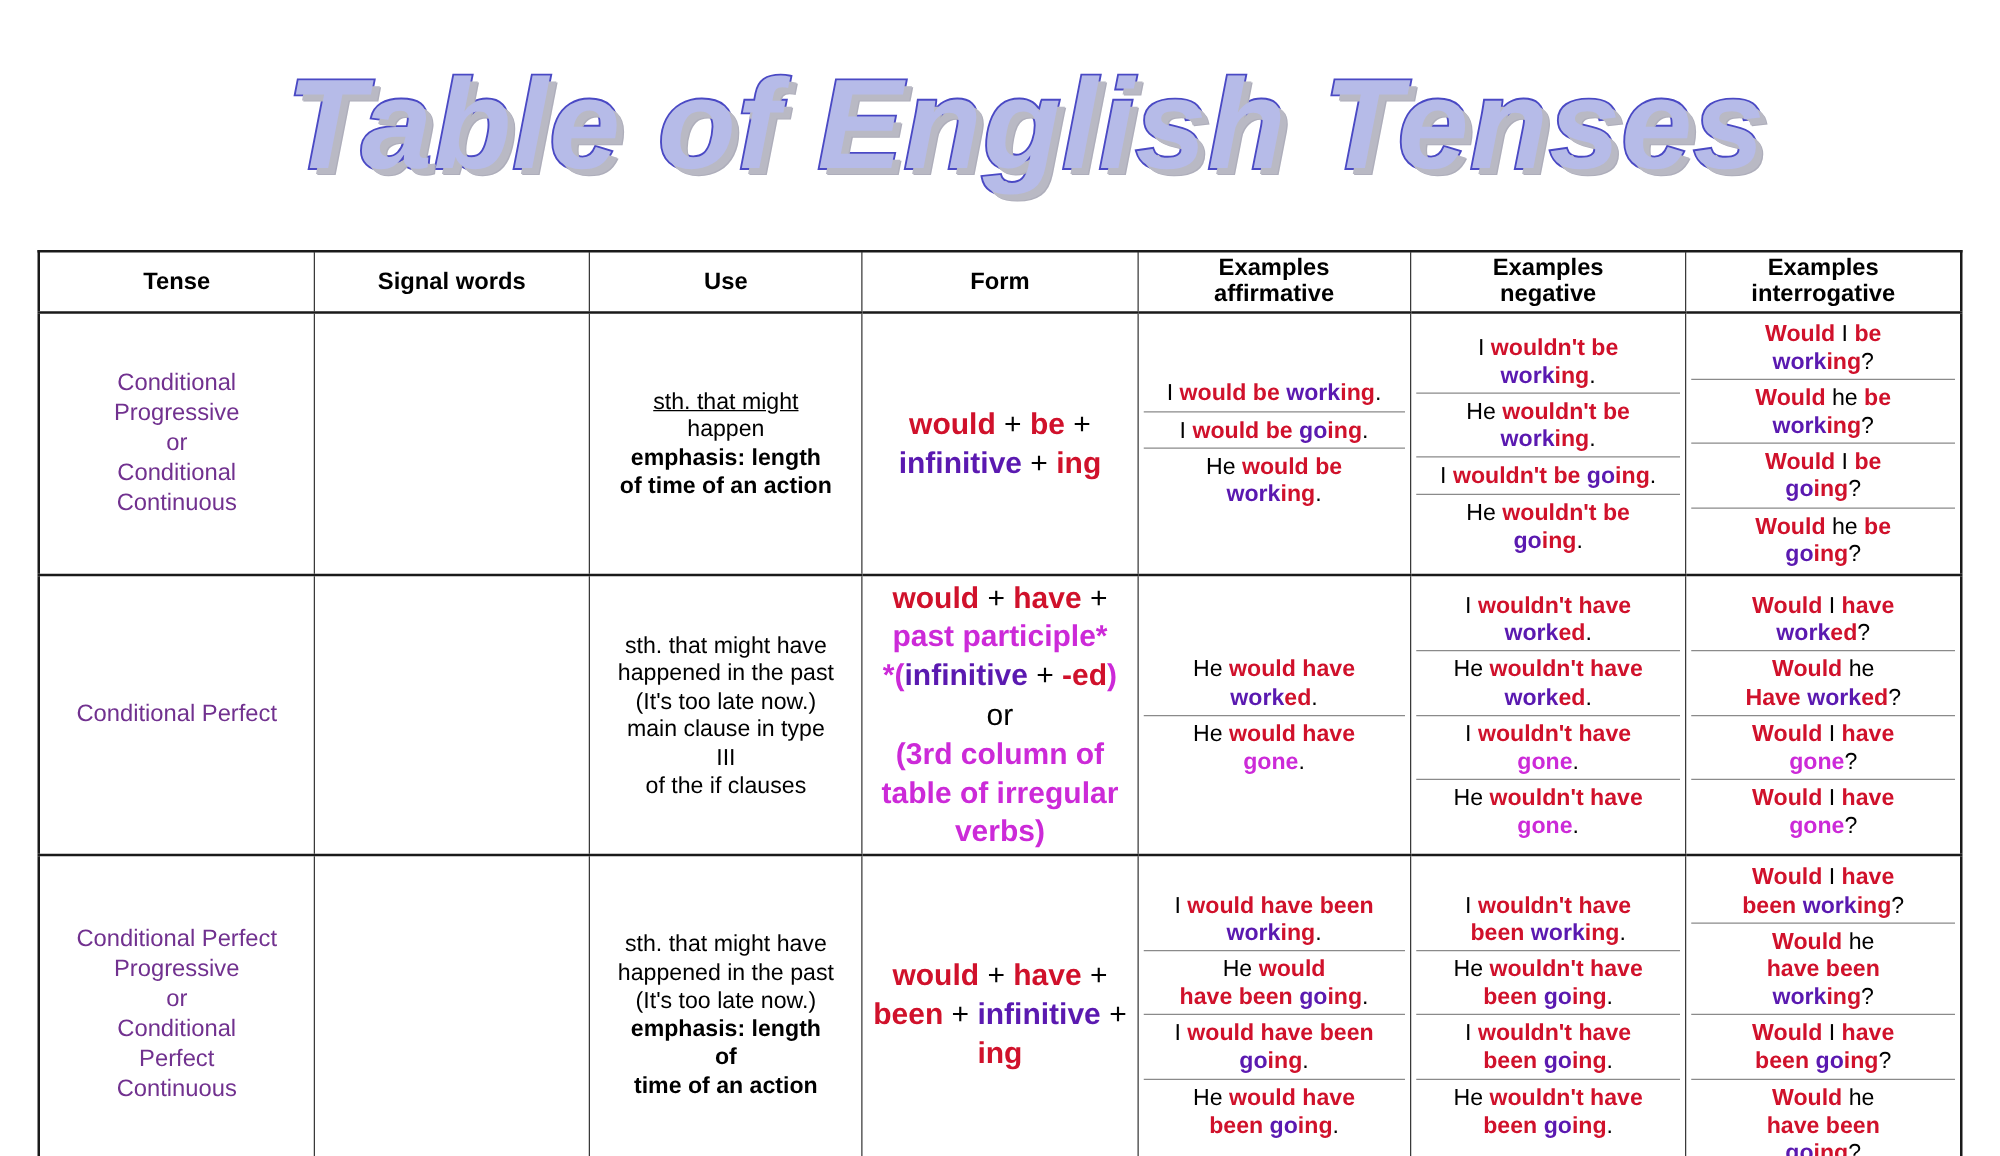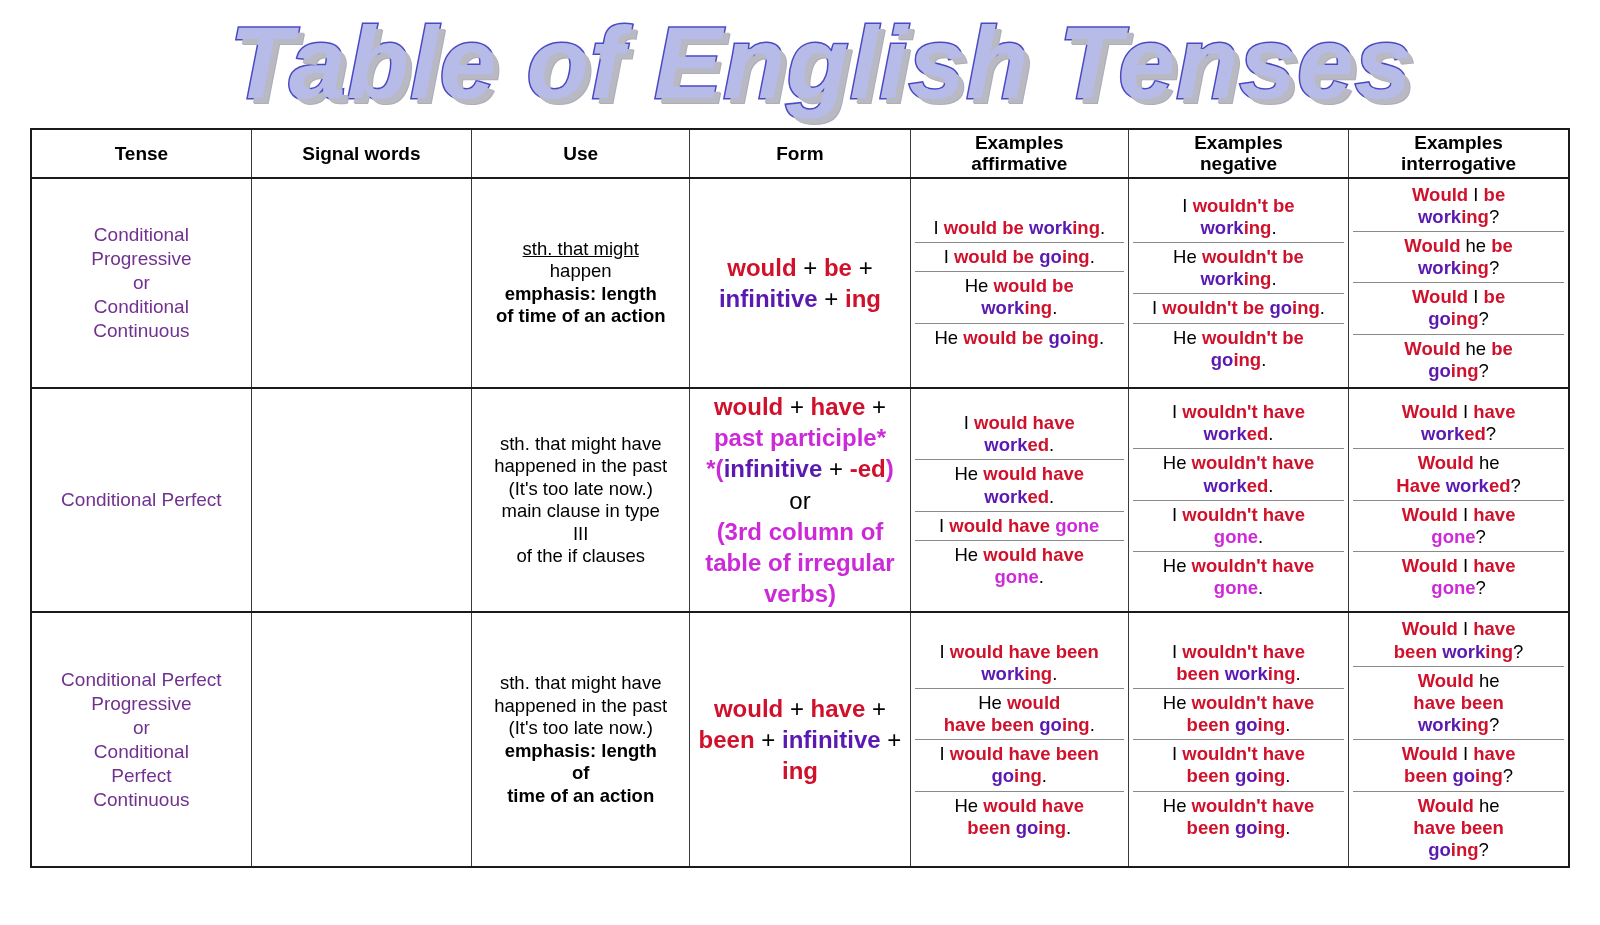--- a/index.html
+++ b/index.html
@@ -11,21 +11,21 @@
   body {
     width: 1600px;
     height: 925px;
     font-family: "Liberation Sans", sans-serif;
     overflow: hidden;
     position: relative;
   }
 
   
   .title-wrap {
-    height: 128px;
+    height: 200px;
     display: flex;
     align-items: center;
     justify-content: center;
     padding-left: 42px;
     box-sizing: border-box;
   }
   .wordart {
     font-family: "Liberation Sans", sans-serif;
     font-size: 102px;
     font-weight: bold;
@@ -208,25 +208,20 @@
                   <td>
                     <span class="nowrapline"><span class="k-black">I </span><span class="k-red">would be </span><span class="k-purple">go</span><span class="k-red">ing</span><span class="k-black">.</span></span>
                   </td>
                 </tr>
                 <tr>
                   <td>
                     <span class="nowrapline"><span class="k-black">He </span><span class="k-red">would be</span></span>
                     <span class="nowrapline"><span class="k-purple">work</span><span class="k-red">ing</span><span class="k-black">.</span></span>
                   </td>
                 </tr>
-                <tr>
-                  <td>
-                    <span class="nowrapline"><span class="k-black">He </span><span class="k-red">would be </span><span class="k-purple">go</span><span class="k-red">ing</span><span class="k-black">.</span></span>
-                  </td>
-                </tr>
               </tbody>
             </table>
           </td>
           <td class="ex-host">
             <table class="ex">
               <tbody>
                 <tr>
                   <td>
                     <span class="nowrapline"><span class="k-black">I </span><span class="k-red">wouldn't be</span></span>
                     <span class="nowrapline"><span class="k-purple">work</span><span class="k-red">ing</span><span class="k-black">.</span></span>
@@ -304,33 +299,22 @@
             <span class="nowrapline"><span class="k-magenta">*(</span><span class="k-purple">infinitive</span><span class="k-plus"> + </span><span class="k-red">-ed</span><span class="k-magenta">)</span><span class="k-plus"> or</span></span>
             <span class="nowrapline"><span class="k-magenta">(3rd column of</span></span>
             <span class="nowrapline"><span class="k-magenta">table of irregular</span></span>
             <span class="nowrapline"><span class="k-magenta">verbs)</span></span>
           </td>
           <td class="ex-host">
             <table class="ex">
               <tbody>
                 <tr>
                   <td>
-                    <span class="nowrapline"><span class="k-black">I </span><span class="k-red">would have</span></span>
-                    <span class="nowrapline"><span class="k-purple">work</span><span class="k-red">ed</span><span class="k-black">.</span></span>
-                  </td>
-                </tr>
-                <tr>
-                  <td>
                     <span class="nowrapline"><span class="k-black">He </span><span class="k-red">would have</span></span>
                     <span class="nowrapline"><span class="k-purple">work</span><span class="k-red">ed</span><span class="k-black">.</span></span>
-                  </td>
-                </tr>
-                <tr>
-                  <td>
-                    <span class="nowrapline"><span class="k-black">I </span><span class="k-red">would have </span><span class="k-magenta">gone</span></span>
                   </td>
                 </tr>
                 <tr>
                   <td>
                     <span class="nowrapline"><span class="k-black">He </span><span class="k-red">would have</span></span>
                     <span class="nowrapline"><span class="k-magenta">gone</span><span class="k-black">.</span></span>
                   </td>
                 </tr>
               </tbody>
             </table>

